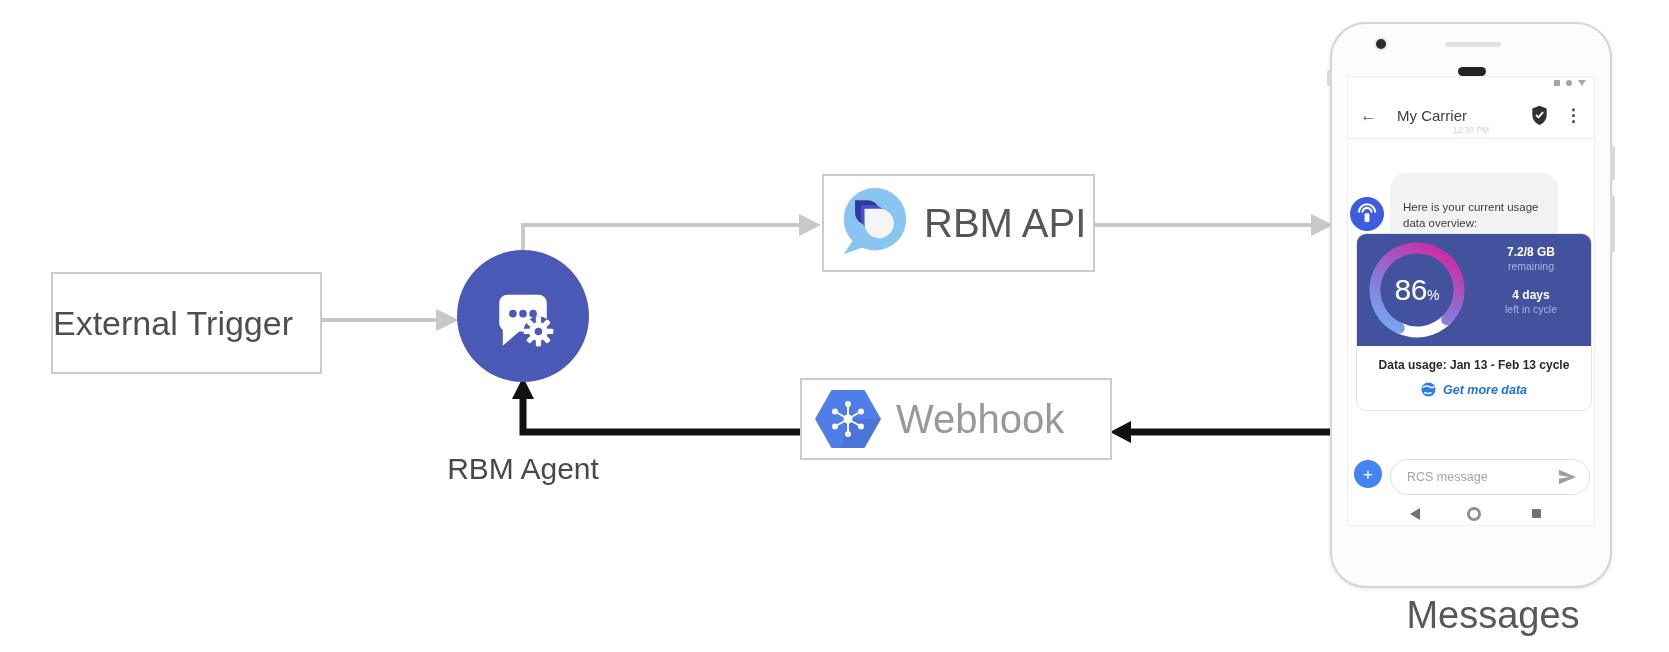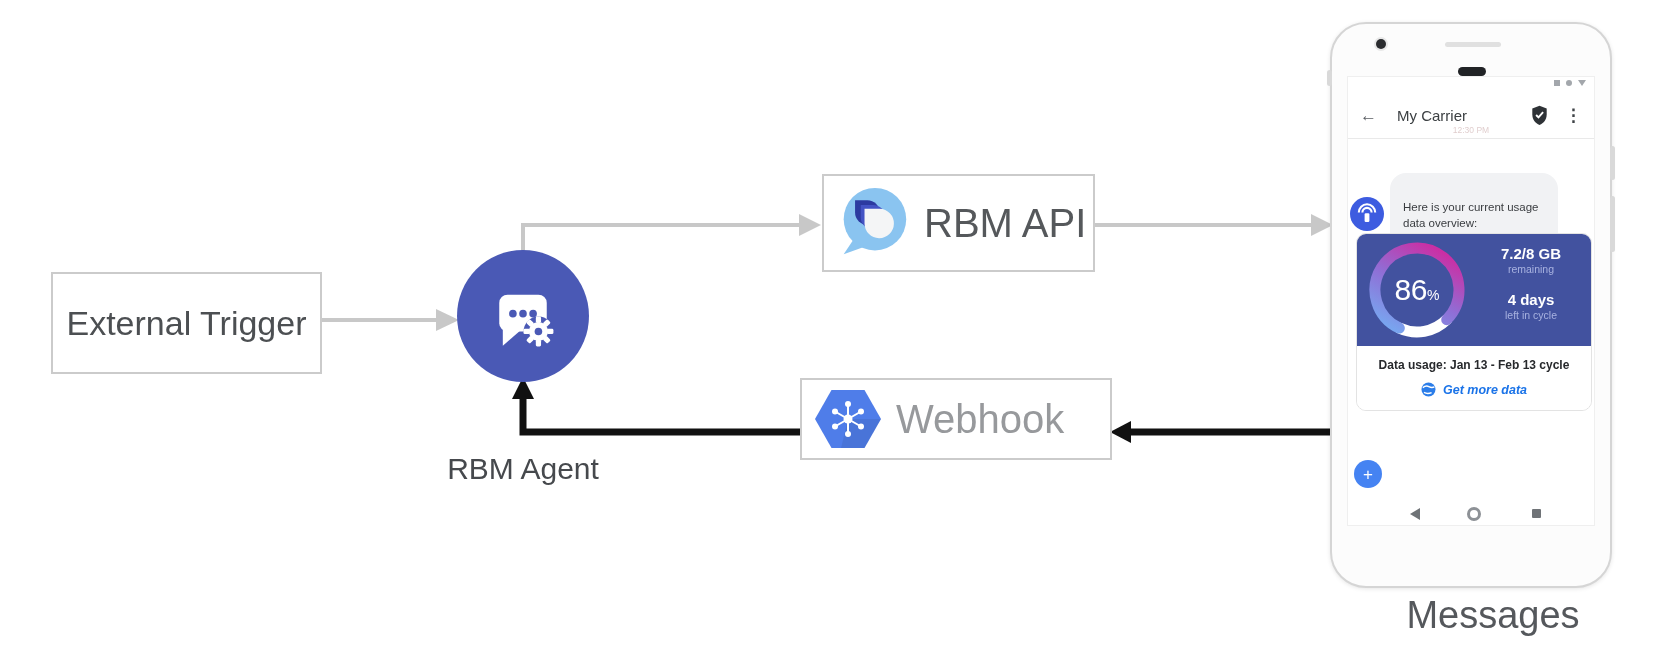--- a/index.html
+++ b/index.html
@@ -6,21 +6,21 @@
   #canvas{position:relative;width:1669px;height:652px;background:#fff;overflow:hidden;
           font-family:"Liberation Sans",sans-serif;}
   .abs{position:absolute;}
   #arrows{position:absolute;left:0;top:0;z-index:1;}
   .node{z-index:2;}
 
   
   .dbox{background:#fff;border:2px solid #cbcbcb;display:flex;align-items:center;box-sizing:border-box;}
   .dbox-label{font-weight:300;color:#4c4f52;white-space:nowrap;}
 
-  #ext-box{left:51px;top:272px;width:271px;height:102px;justify-content:center;}
+  #ext-box{left:51px;top:272px;width:271px;height:102px;justify-content:flex-start;}
   #ext-box .dbox-label{font-size:34px;}
 
   #api-box{left:822px;top:174px;width:273px;height:98px;padding-left:14px;}
   #api-box .dbox-label{font-size:40px;color:#55585b;margin-left:14px;}
 
   #hook-box{left:800px;top:378px;width:312px;height:82px;padding-left:13px;}
   #hook-box .dbox-label{font-size:40px;color:#97999c;margin-left:15px;}
 
   #agent-circle{left:457px;top:250px;width:132px;height:132px;border-radius:50%;
                 background:#4a59b5;display:flex;align-items:center;justify-content:center;}
@@ -63,21 +63,21 @@
 
   #card{position:absolute;left:8px;top:156px;width:236px;border-radius:10px;overflow:hidden;
         border:1px solid #e3e3e3;box-sizing:border-box;background:#fff;}
   #card-indigo{position:relative;height:112px;background:#42529f;}
   #gauge-wrap{position:absolute;left:8px;top:4px;width:104px;height:104px;}
   #gauge-num{position:absolute;left:0;top:0;width:104px;height:104px;display:flex;
              align-items:center;justify-content:center;color:#fff;}
   #gauge-num .pct{font-size:30px;font-weight:300;letter-spacing:-.5px;}
   #gauge-num .unit{font-size:14px;margin-top:10px;}
   #card-right{position:absolute;left:118px;top:11px;width:112px;text-align:center;color:#fff;}
-  .cr-value{font-size:15px;font-weight:700;}
+  .cr-value{font-size:12px;font-weight:700;}
   .cr-label{font-size:10.5px;color:#a8b2e0;margin-top:1px;}
   .cr-gap{height:16px;}
   #card-white{padding:12px 13px 13px 13px;background:#fff;}
   #cw-title{font-size:12px;font-weight:700;color:#27292c;white-space:nowrap;text-align:center;}
   .cw-body{font-size:10.4px;color:#5b6065;line-height:1.5;white-space:nowrap;}
   #cw-body-wrap{margin-top:4px;}
   #cw-action{margin-top:10px;display:flex;align-items:center;justify-content:center;gap:7px;
              color:#1a73e8;font-size:12.5px;font-weight:700;cursor:default;font-style:italic;}
 
   #compose-plus{position:absolute;left:6px;top:383px;width:28px;height:28px;border-radius:50%;
@@ -268,20 +268,26 @@
               <circle cx="7.5" cy="7.5" r="7" fill="#2b7de9"></circle>
               <path d="M1.8,5.6 Q5,3.2 7.8,4.6 T13.4,4.9" stroke="#fff" stroke-width="1.5" fill="none"></path>
               <path d="M3,10.4 Q6.4,12.4 10.6,10.6" stroke="#fff" stroke-width="1.5" fill="none"></path>
             </svg>
             <span>Get more data</span>
           </div>
         </div>
       </div>
 
       <div id="compose-plus">+</div>
+      <div id="compose-pill">
+        <input id="rcs-input" placeholder="RCS message" style="">
+        <svg width="20" height="20" viewBox="0 0 21 21">
+          <path d="M2,3 L20,10.5 L2,18 L2,12.4 L13,10.5 L2,8.6 Z" fill="#98a0a6"></path>
+        </svg>
+      </div>
 
       <div id="nav-row">
         <div id="nav-back"></div>
         <div id="nav-home"></div>
         <div id="nav-recents"></div>
       </div>
 
     </div>
   </div>
 

